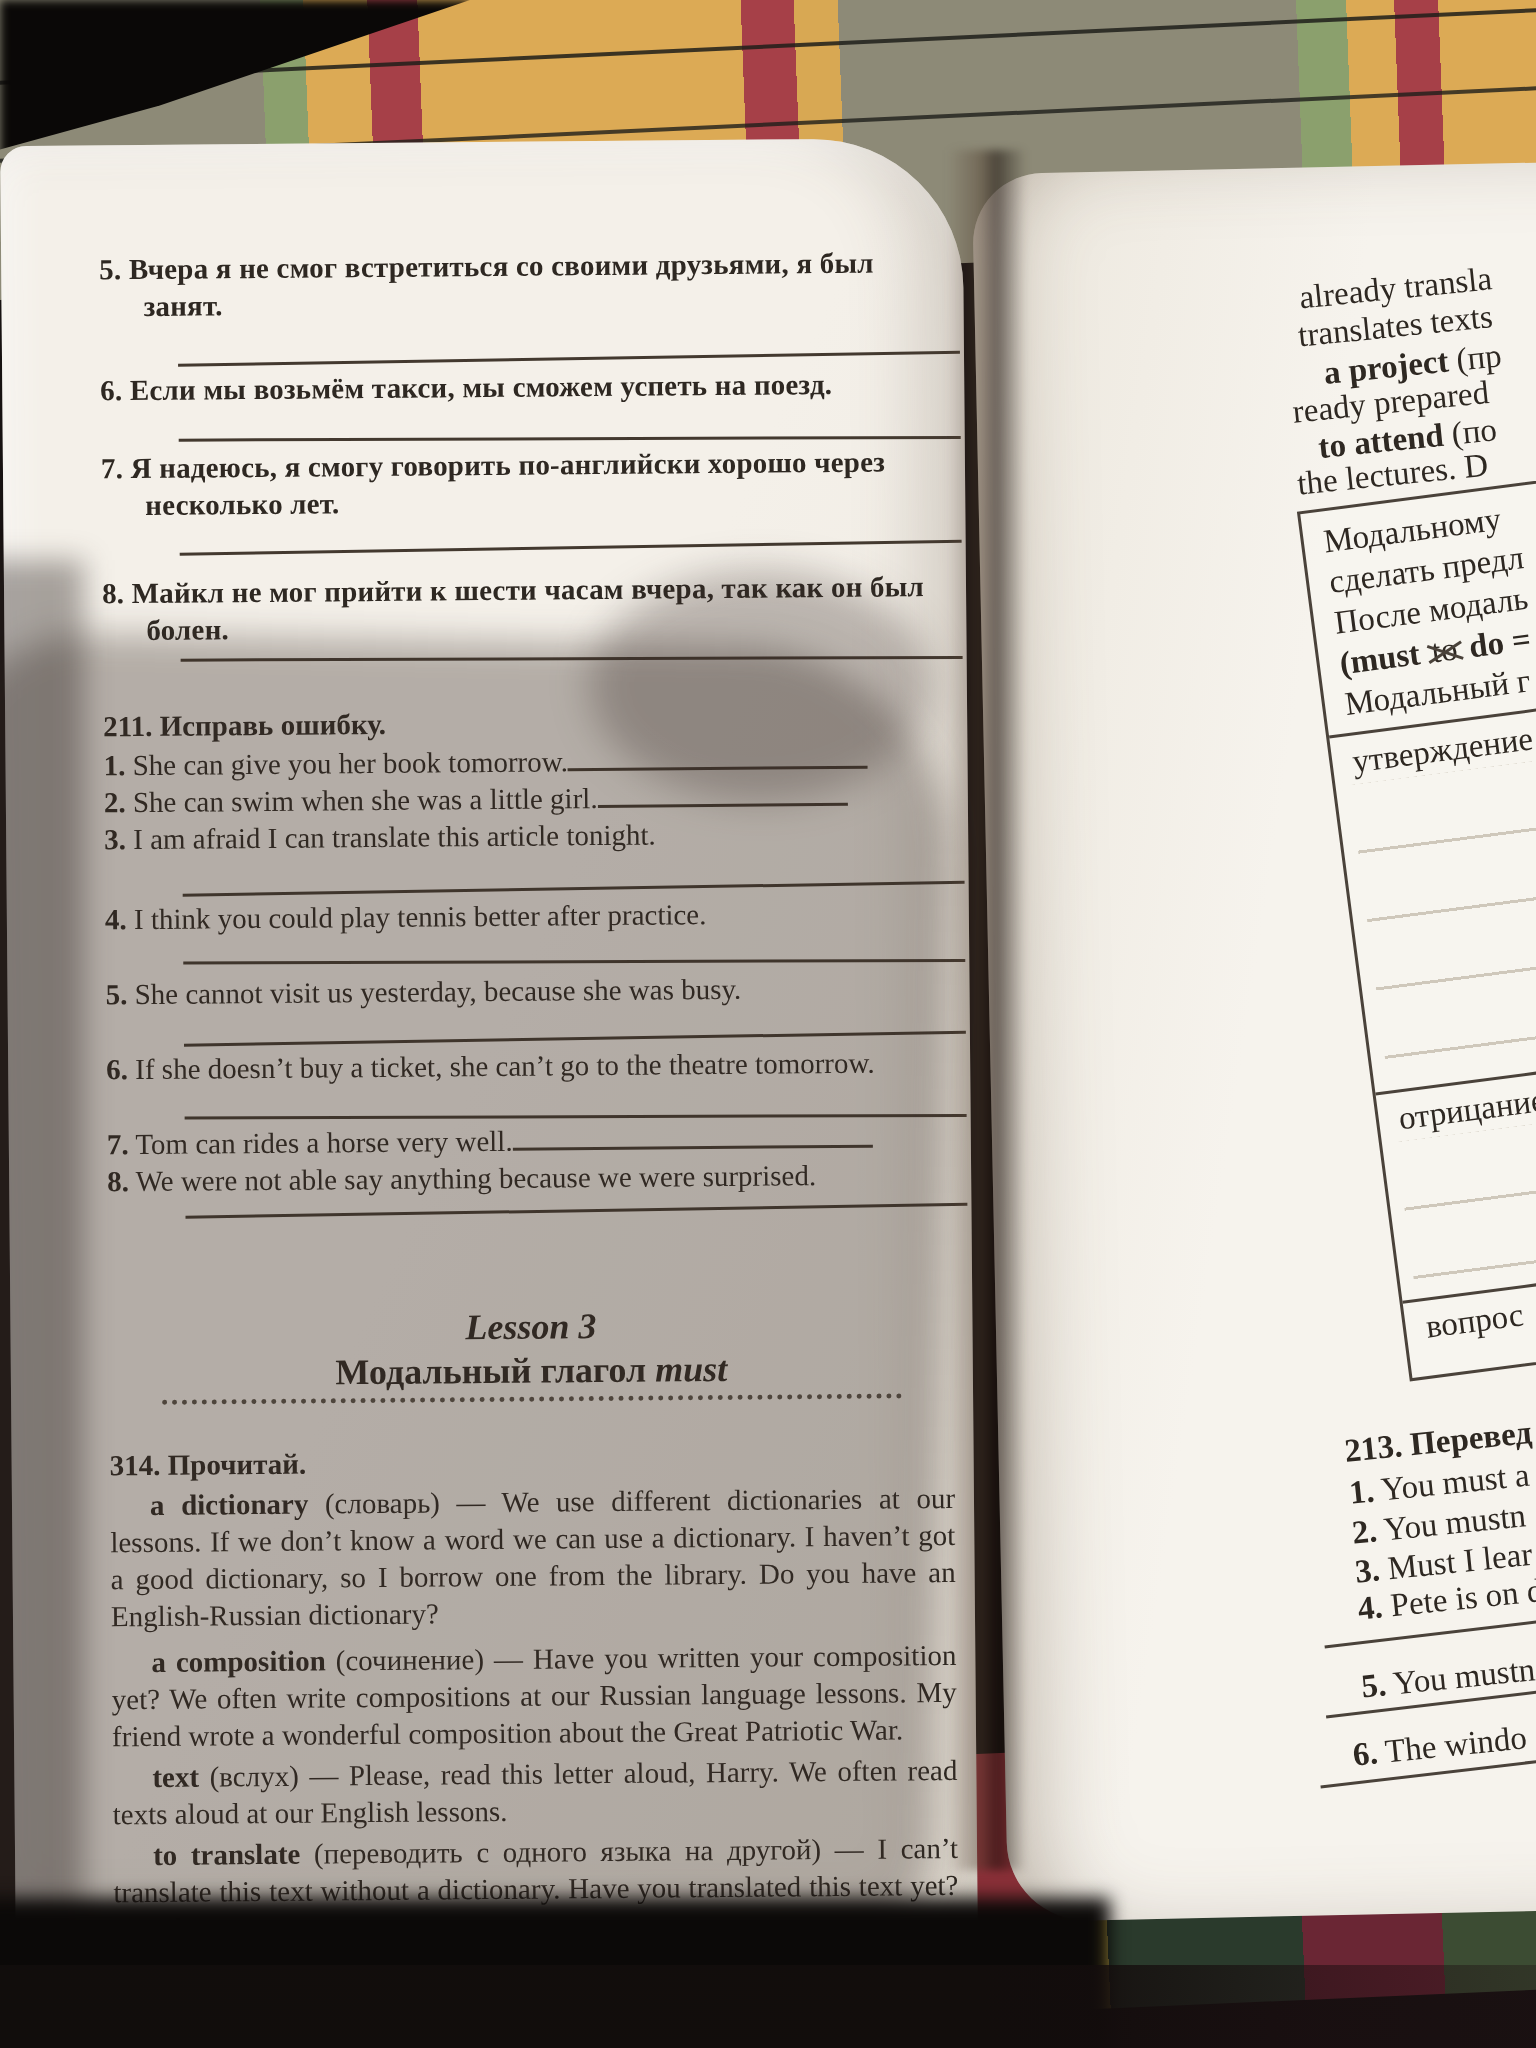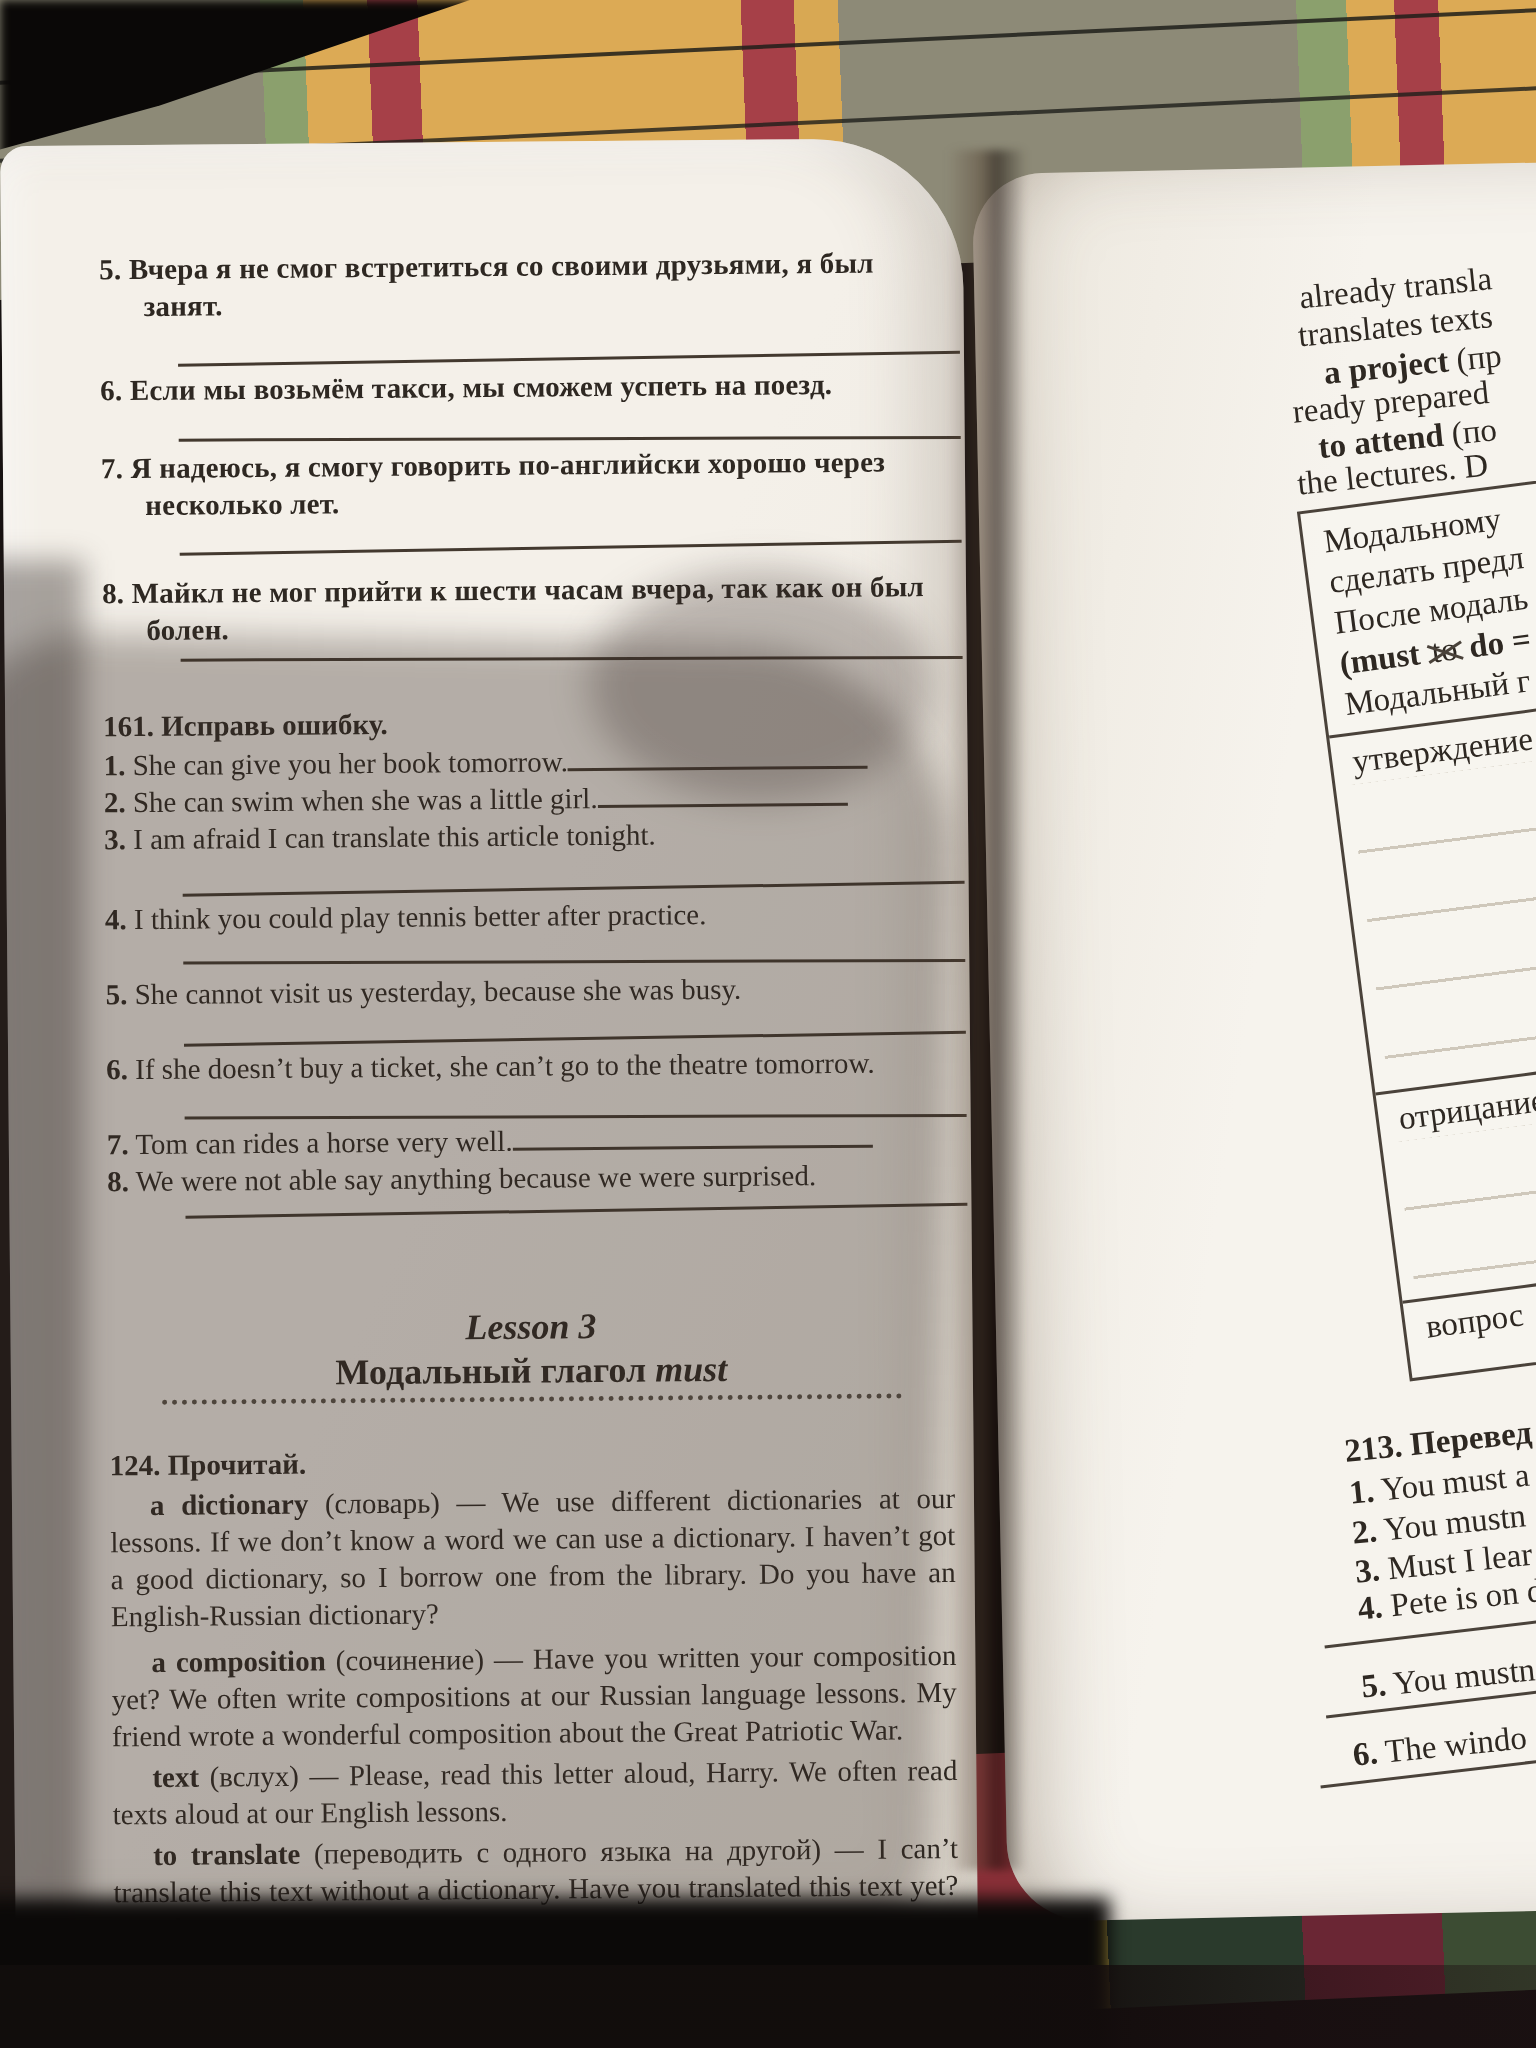--- a/index.html
+++ b/index.html
@@ -94,21 +94,21 @@
 
       <div class="ru-item hang" style="margin-top:8px"><span class="inum">6.</span> <span>Если мы возьмём такси, мы сможем успеть на поезд.</span></div>
       <div class="wline alt" style="margin-top:32px"></div>
 
       <div class="ru-item hang" style="margin-top:6px;width:810px"><span class="inum">7.</span> <span>Я надеюсь, я смогу говорить по-английски хорошо через несколько лет.</span></div>
       <div class="wline" style="margin-top:26px"></div>
 
       <div class="ru-item hang" style="margin-top:22px"><span class="inum">8.</span> <span>Майкл не мог прийти к шести часам вчера, так как он был болен.</span></div>
       <div class="wline alt" style="margin-top:12px"></div>
 
-      <div class="ex-header" style="margin-top:44px"><span>161.</span> <span>Исправь ошибку.</span></div>
+      <div class="ex-header" style="margin-top:44px"><span>211.</span> <span>Исправь ошибку.</span></div>
 
       <div class="hang" style="margin-top:2px"><span class="inum">1.</span> <span>She can give you her book tomorrow.</span><span class="tail" style="width:300px"></span></div>
       <div class="hang"><span class="inum">2.</span> <span>She can swim when she was a little girl.</span><span class="tail" style="width:250px"></span></div>
       <div class="hang"><span class="inum">3.</span> <span>I am afraid I can translate this article tonight.</span></div>
       <div class="wline" style="margin-top:33px"></div>
 
       <div class="hang" style="margin-top:7px"><span class="inum">4.</span> <span>I think you could play tennis better after practice.</span></div>
       <div class="wline alt" style="margin-top:26px"></div>
 
       <div class="hang" style="margin-top:9px"><span class="inum">5.</span> <span>She cannot visit us yesterday, because she was busy.</span></div>
@@ -118,21 +118,21 @@
       <div class="wline alt" style="margin-top:31px"></div>
 
       <div class="hang" style="margin-top:4px"><span class="inum">7.</span> <span>Tom can rides a horse very well.</span><span class="tail" style="width:360px"></span></div>
       <div class="hang"><span class="inum">8.</span> <span>We were not able say anything because we were surprised.</span></div>
       <div class="wline" style="margin-top:13px"></div>
 
       <div class="lesson1" style="margin-top:92px">Lesson 3</div>
       <div class="lesson2"><span>Модальный глагол </span><i>must</i></div>
       <div class="dotted"></div>
 
-      <div class="ex-header" style="margin-top:42px"><span>124.</span> <span>Прочитай.</span></div>
+      <div class="ex-header" style="margin-top:42px"><span>314.</span> <span>Прочитай.</span></div>
 
       <p class="entry" style="margin-top:3px"><b>a dictionary</b><span> (словарь) — </span><span>We use different dictionaries at our lessons. If we don’t know a word we can use a dictionary. I haven’t got a good dictionary, so I borrow one from the library. Do you have an English-Russian dictionary?</span></p>
       <p class="entry" style="margin-top:9px"><b>a composition</b><span> (сочинение) — </span><span>Have you written your composition yet? We often write compositions at our Russian language lessons. My friend wrote a wonderful composition about the Great Patriotic War.</span></p>
       <p class="entry" style="margin-top:4px"><b>text</b><span> (вслух) — </span><span>Please, read this letter aloud, Harry. We often read texts aloud at our English lessons.</span></p>
       <p class="entry" style="margin-top:4px"><b>to translate</b><span> (переводить с одного языка на другой) — </span><span>I can’t translate this text without a dictionary. Have you translated this text yet? Kate has</span></p>
 
       <div class="pagenum" style="margin-top:13px">104</div>
     </div>
   </div>
 

